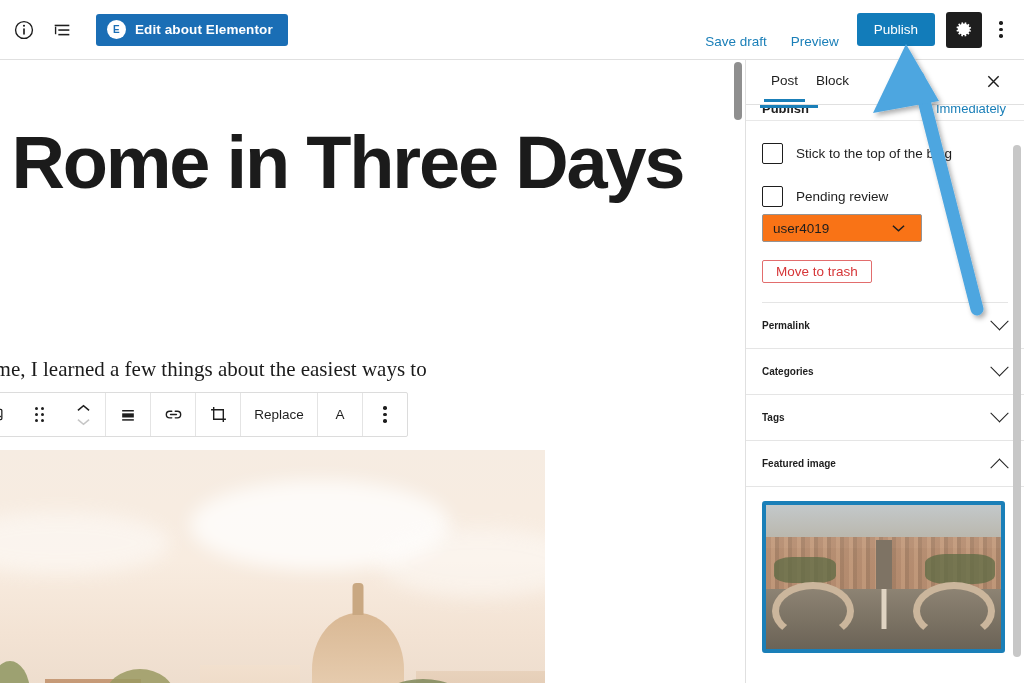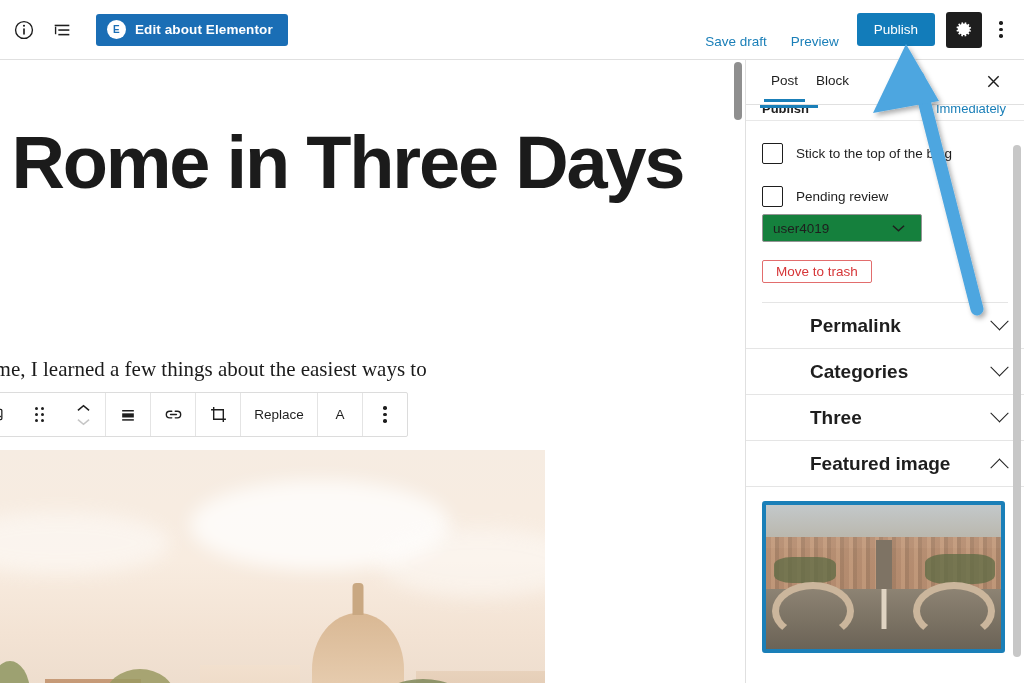--- a/index.html
+++ b/index.html
@@ -393,21 +393,21 @@
     font-size: 13.5px;
     color: #1e1e1e;
   }
 
   .sb-select {
     margin-top: 7px;
     width: 160px;
     height: 28px;
     border: 1px solid #949494;
     border-radius: 2px;
-    background: #15803d;
+    background: #f97316;
     display: flex;
     align-items: center;
     justify-content: space-between;
     padding: 0 16px 0 10px;
     font-size: 13.5px;
     color: #1e1e1e;
     cursor: pointer;
   }
 
   .trash-btn {
@@ -429,21 +429,21 @@
 
   .sb-section {
     height: 46px;
     display: flex;
     align-items: center;
     justify-content: space-between;
     padding: 0 18px 0 16px;
     border-bottom: 1px solid #e5e5e5;
     cursor: pointer;
   }
-  .sb-section .s-title { font-size: 19px; font-weight: 600; color: #1e1e1e; margin-left: 48px; }
+  .sb-section .s-title { font-size: 10px; font-weight: 600; color: #1e1e1e; }
 
   .chev {
     width: 13px; height: 13px;
     border-right: 1.8px solid #1e1e1e;
     border-bottom: 1.8px solid #1e1e1e;
     transform: rotate(45deg) translate(-3px,-3px);
   }
   .chev.up { transform: rotate(225deg) translate(-3px,-3px); }
 
   .featured-wrap { padding: 14px 16px 0 16px; }
@@ -724,21 +724,21 @@
       <span class="s-title">Permalink</span>
       <span class="chev"></span>
     </div>
 
     <div class="sb-section">
       <span class="s-title">Categories</span>
       <span class="chev"></span>
     </div>
 
     <div class="sb-section">
-      <span class="s-title">Three</span>
+      <span class="s-title">Tags</span>
       <span class="chev"></span>
     </div>
 
     <div class="sb-section">
       <span class="s-title">Featured image</span>
       <span class="chev up"></span>
     </div>
 
     <div class="featured-wrap">
       <div class="featured-img" title="St. Peter's Square">

